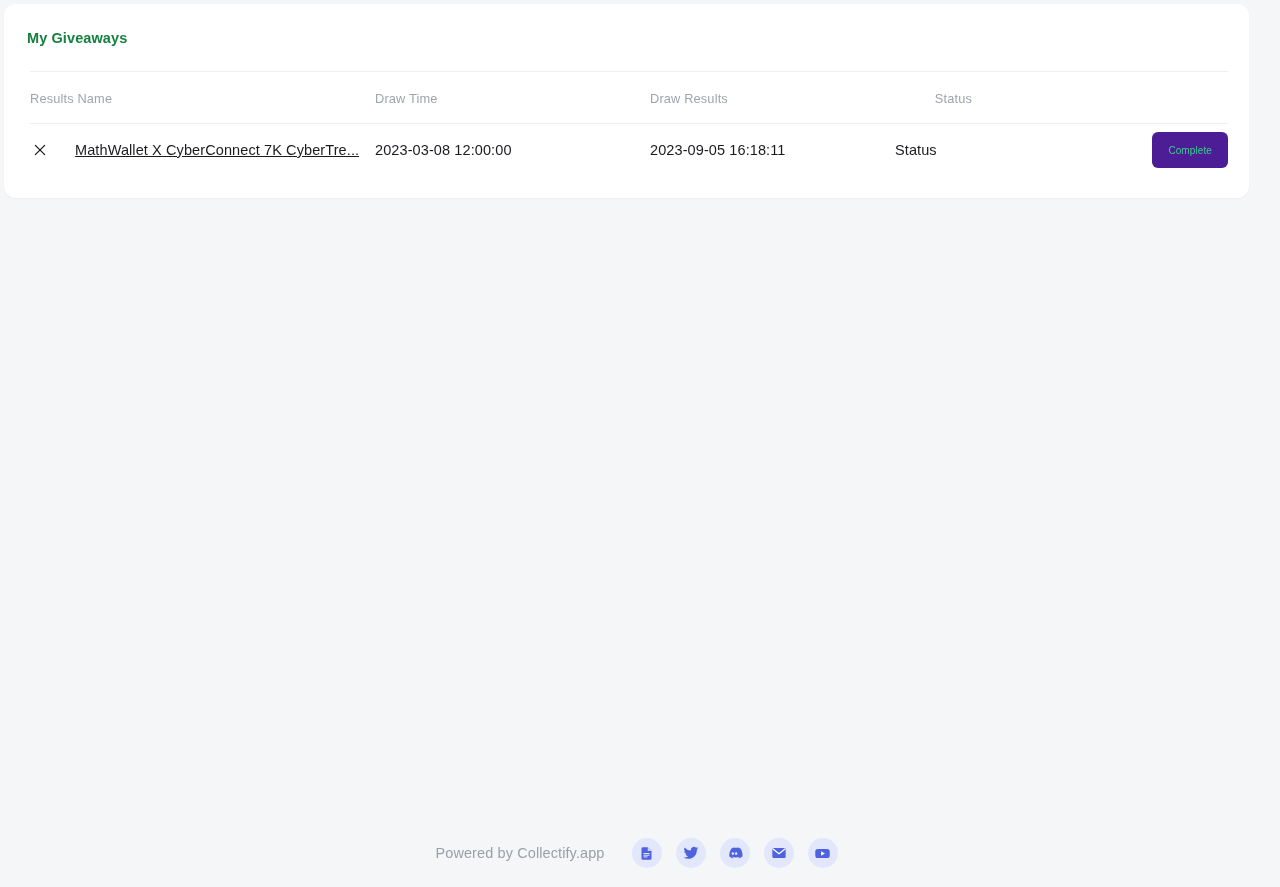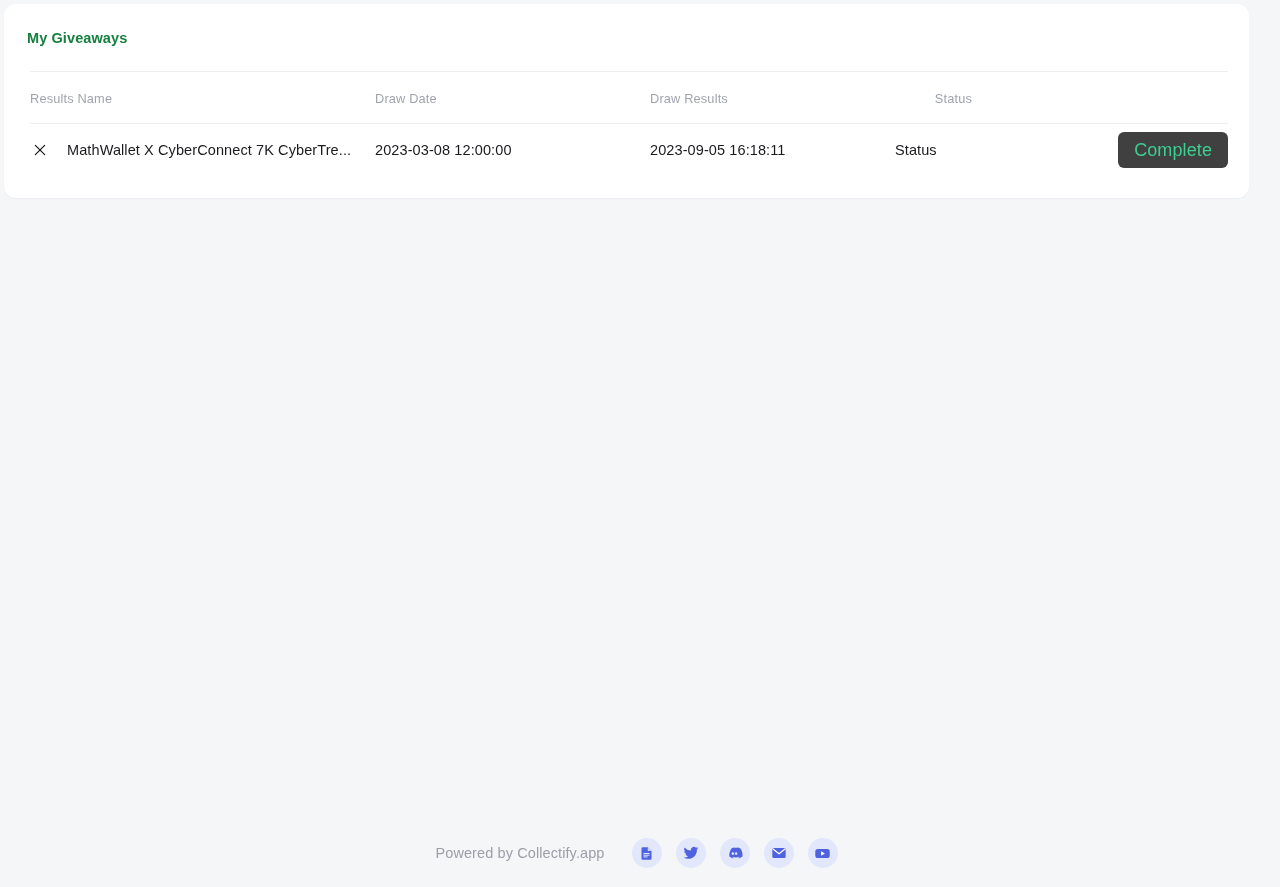--- a/index.html
+++ b/index.html
@@ -86,21 +86,21 @@
   .row-head .col-status { justify-content: flex-end; padding-right: 11px; }
 
   .row-body .cell {
     font-size: 14.5px;
     color: #1b1b1f;
     font-weight: 400;
     letter-spacing: 0.1px;
   }
 
   
-  .name-wrap { display: flex; align-items: center; gap: 0; width: 100%; }
+  .name-wrap { display: flex; align-items: center; gap: 8px; width: 100%; text-decoration: underline; }
 
   .x-icon {
     width: 14px;
     height: 14px;
     flex: none;
     margin-left: 3px;
     display: block;
     color: #111111;
   }
   .x-icon svg { display: block; width: 14px; height: 14px; }
@@ -113,23 +113,23 @@
   }
 
   
   .badge {
     display: inline-flex;
     align-items: center;
     justify-content: center;
     height: 36px;
     padding: 0 16px;
     border-radius: 6px;
-    background: #404040;
+    background: #4c1d95;
     color: #3ccf91;
-    font-size: 18px;
+    font-size: 10px;
     font-weight: 500;
     letter-spacing: 0.1px;
   }
 
   
   .footer {
     position: absolute;
     left: 0;
     top: 836px;
     width: 1280px;
@@ -167,21 +167,21 @@
 
   <div class="card-title">My Giveaways</div>
 
   <div class="divider divider-top"></div>
   <div class="divider divider-bottom"></div>
 
   <div class="table">
 
     <div class="row row-head">
       <div class="cell col-name">Results Name</div>
-      <div class="cell col-draw">Draw Date</div>
+      <div class="cell col-draw">Draw Time</div>
       <div class="cell col-result">Draw Results</div>
       <div class="cell col-status">Status</div>
     </div>
 
     <div class="row row-body">
 
       <div class="cell col-name">
         <div class="name-wrap">
           <span class="x-icon">
             <svg viewBox="0 0 24 24" fill="none" stroke="currentColor" stroke-width="2" stroke-linecap="round">

